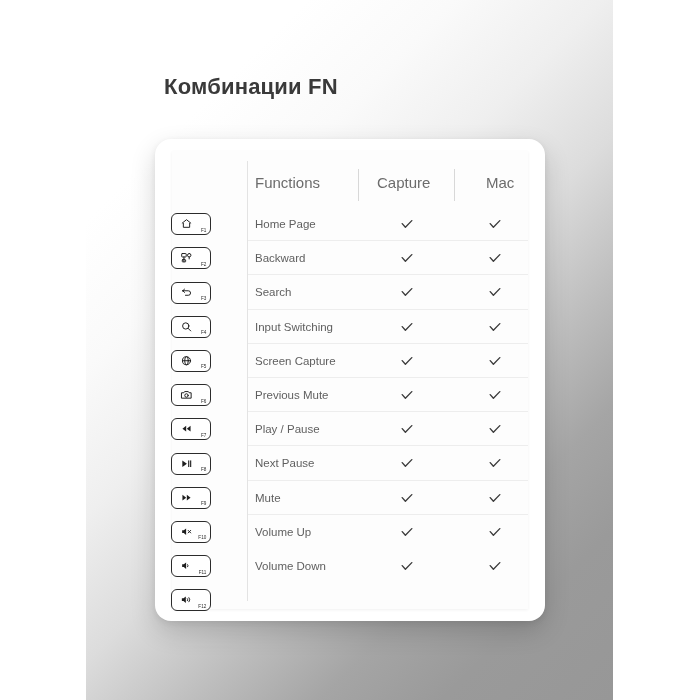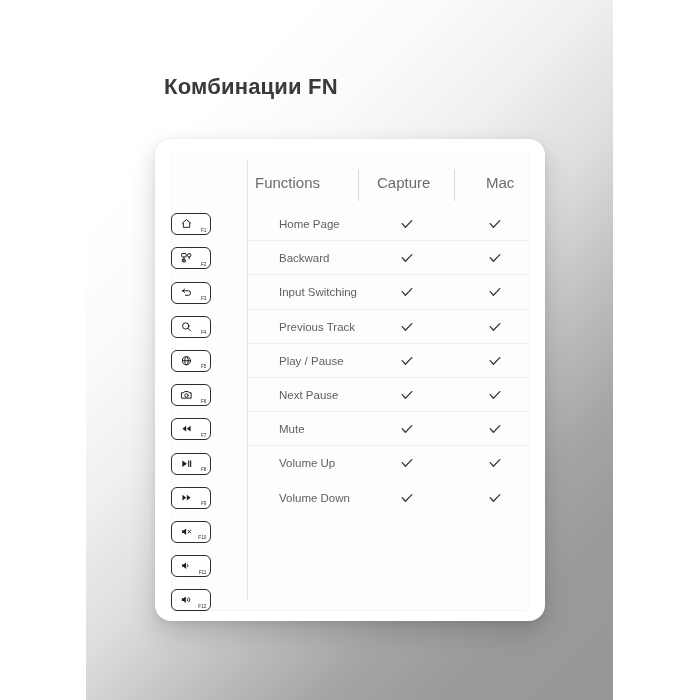--- a/index.html
+++ b/index.html
@@ -150,21 +150,20 @@
   .row:last-child .row-line { display: none; }
 
   .fn-label {
     position: absolute;
     left: 83px;
     top: 50%;
     transform: translateY(-50%);
     font-size: 11.5px;
     color: #5f5f5f;
     white-space: nowrap;
-    margin-left: 24px;
   }
   .check {
     position: absolute;
     top: 50%;
     transform: translateY(-50%);
     width: 16px;
     height: 16px;
   }
   .check.win { left: 227px; }
   .check.mac { left: 315px; }
@@ -254,35 +253,63 @@
               </svg>
             </div>
             <div class="check mac">
               <svg viewBox="0 0 16 16" width="16" height="16" fill="none" stroke="#3b3b3b" stroke-width="1.35" stroke-linecap="round" stroke-linejoin="round">
                 <path d="M3.2 7.6 6.4 11.2 12.8 4.6"></path>
               </svg>
             </div>
           </div>
           <div class="row">
             <div class="row-line"></div>
+            <div class="fn-label">Search</div>
+            <div class="check win">
+              <svg viewBox="0 0 16 16" width="16" height="16" fill="none" stroke="#3b3b3b" stroke-width="1.35" stroke-linecap="round" stroke-linejoin="round">
+                <path d="M3.2 7.6 6.4 11.2 12.8 4.6"></path>
+              </svg>
+            </div>
+            <div class="check mac">
+              <svg viewBox="0 0 16 16" width="16" height="16" fill="none" stroke="#3b3b3b" stroke-width="1.35" stroke-linecap="round" stroke-linejoin="round">
+                <path d="M3.2 7.6 6.4 11.2 12.8 4.6"></path>
+              </svg>
+            </div>
+          </div>
+          <div class="row">
+            <div class="row-line"></div>
             <div class="fn-label">Input Switching</div>
             <div class="check win">
               <svg viewBox="0 0 16 16" width="16" height="16" fill="none" stroke="#3b3b3b" stroke-width="1.35" stroke-linecap="round" stroke-linejoin="round">
                 <path d="M3.2 7.6 6.4 11.2 12.8 4.6"></path>
               </svg>
             </div>
             <div class="check mac">
               <svg viewBox="0 0 16 16" width="16" height="16" fill="none" stroke="#3b3b3b" stroke-width="1.35" stroke-linecap="round" stroke-linejoin="round">
                 <path d="M3.2 7.6 6.4 11.2 12.8 4.6"></path>
               </svg>
             </div>
           </div>
           <div class="row">
             <div class="row-line"></div>
-            <div class="fn-label">Previous Track</div>
+            <div class="fn-label">Screen Capture</div>
+            <div class="check win">
+              <svg viewBox="0 0 16 16" width="16" height="16" fill="none" stroke="#3b3b3b" stroke-width="1.35" stroke-linecap="round" stroke-linejoin="round">
+                <path d="M3.2 7.6 6.4 11.2 12.8 4.6"></path>
+              </svg>
+            </div>
+            <div class="check mac">
+              <svg viewBox="0 0 16 16" width="16" height="16" fill="none" stroke="#3b3b3b" stroke-width="1.35" stroke-linecap="round" stroke-linejoin="round">
+                <path d="M3.2 7.6 6.4 11.2 12.8 4.6"></path>
+              </svg>
+            </div>
+          </div>
+          <div class="row">
+            <div class="row-line"></div>
+            <div class="fn-label">Previous Mute</div>
             <div class="check win">
               <svg viewBox="0 0 16 16" width="16" height="16" fill="none" stroke="#3b3b3b" stroke-width="1.35" stroke-linecap="round" stroke-linejoin="round">
                 <path d="M3.2 7.6 6.4 11.2 12.8 4.6"></path>
               </svg>
             </div>
             <div class="check mac">
               <svg viewBox="0 0 16 16" width="16" height="16" fill="none" stroke="#3b3b3b" stroke-width="1.35" stroke-linecap="round" stroke-linejoin="round">
                 <path d="M3.2 7.6 6.4 11.2 12.8 4.6"></path>
               </svg>
             </div>

